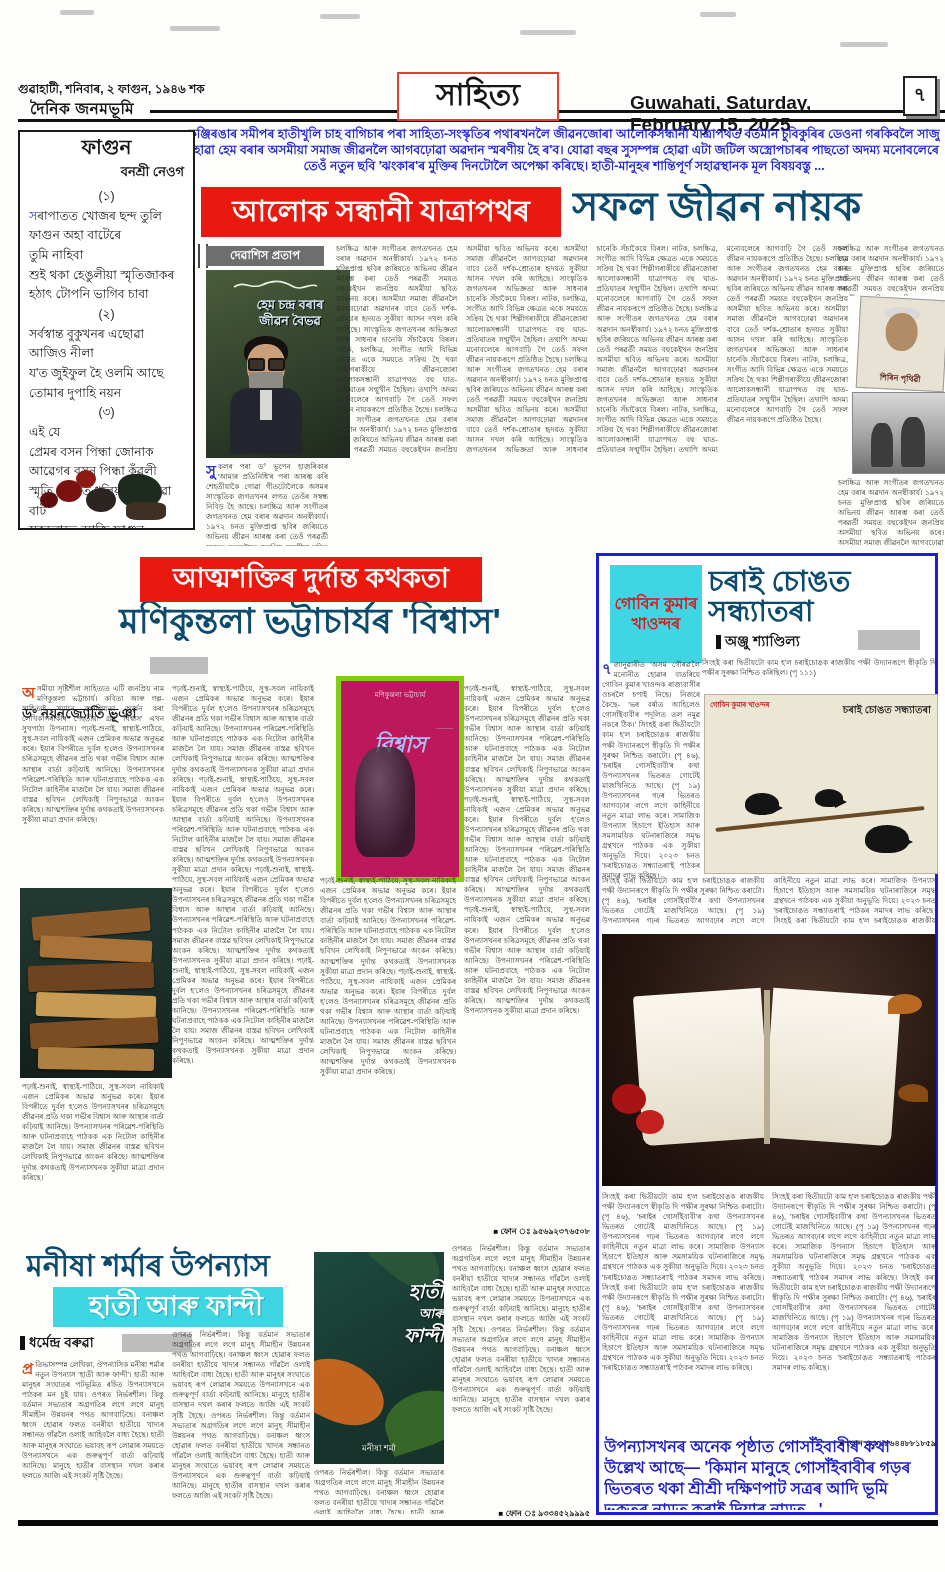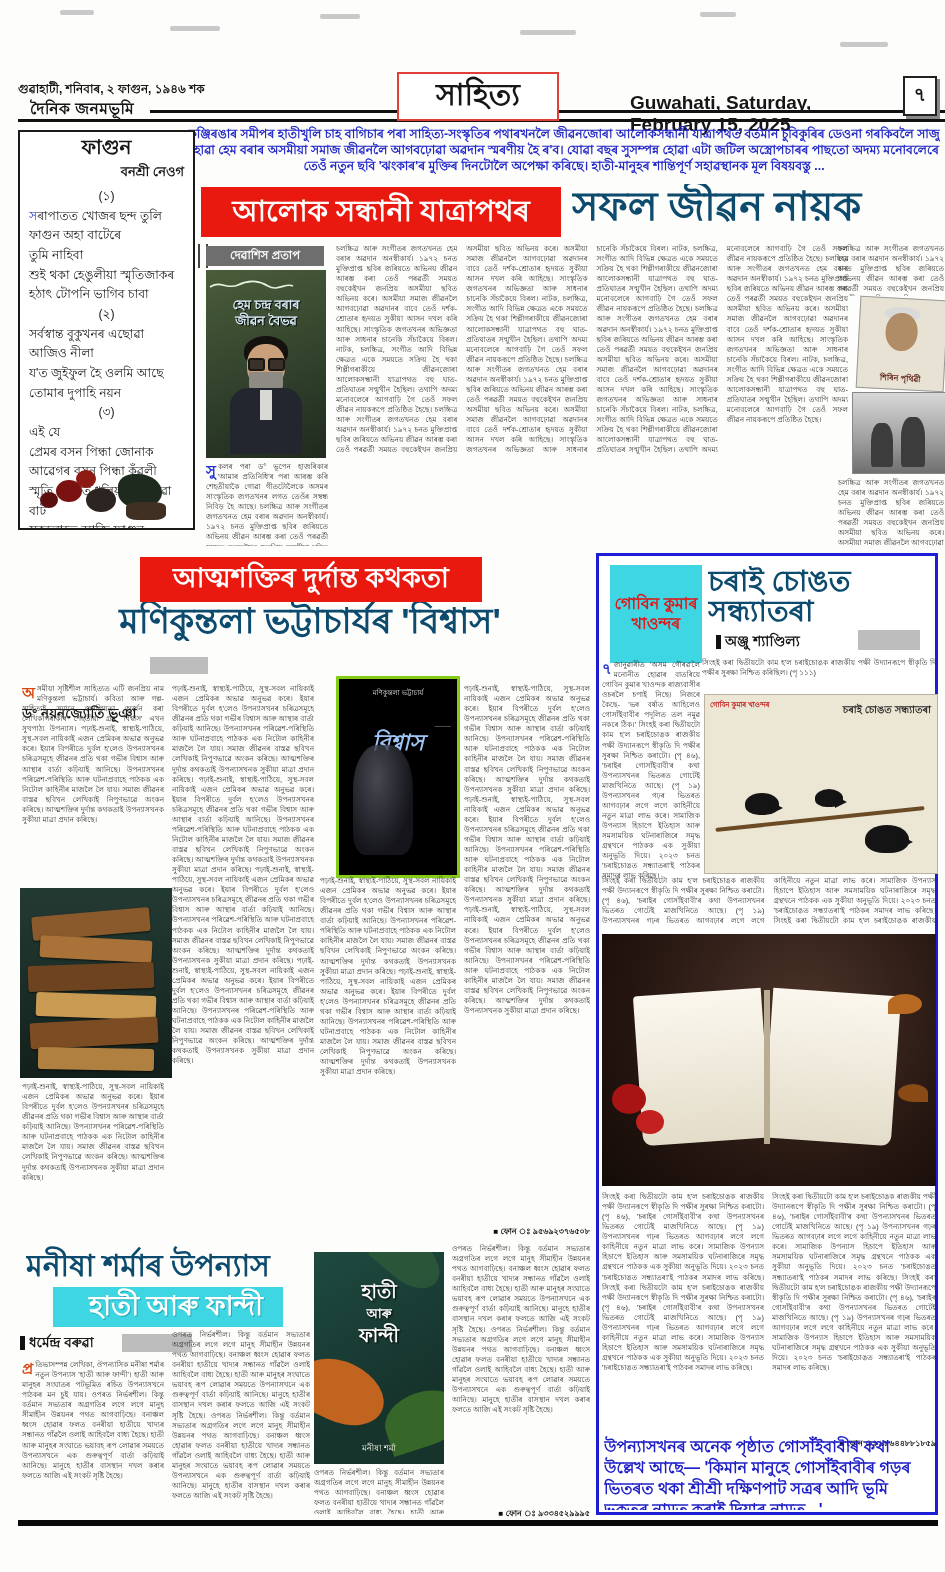--- a/index.html
+++ b/index.html
@@ -42,21 +42,21 @@
   .dc{float:left;font-size:15px;font-weight:bold;line-height:1;margin:1px 2px 0 0;}
   .dc.blue{color:#2233cc;} .dc.red{color:#d8450e;}
   .phone{font-size:8px;font-weight:bold;text-align:right;color:#111;margin-top:27px;}
   .vbar{display:inline-block;width:5px;height:14px;background:#111;margin-right:4px;vertical-align:middle;}
   
   .a1-kicker{left:201px;top:187px;width:360px;height:50px;font-size:29px;}
   .a1-headline{left:572px;top:184px;width:372px;font-size:40px;line-height:1.1;}
   .a1-bylinebar{left:206px;top:246px;width:118px;height:20px;background:#6e6e6e;color:#fff;
     font-size:11.5px;font-weight:bold;display:flex;align-items:center;justify-content:center;}
   .a1-bars{left:198px;top:244px;width:6px;height:24px;border-left:2px solid #444;border-right:2px solid #444;}
-  .cover1{left:206px;top:270px;width:120px;height:188px;background:linear-gradient(160deg,#4a5d3a,#31412c 55%,#202a1e);}
+  .cover1{left:206px;top:270px;width:120px;height:188px;background:linear-gradient(160deg,#4a5d3a,#31412c 55%,#202a1e);padding-left:24px;}
   .cover1 .squig{margin:8px auto 2px;width:90px;height:14px;}
   .cover1 .t{color:#d8ecf8;font-weight:bold;font-size:12.5px;text-align:center;line-height:1.25;text-shadow:1px 1px 0 #000;}
   .face{position:absolute;left:24px;top:66px;width:72px;height:118px;}
   .hair{position:absolute;left:14px;top:0;width:44px;height:30px;background:#14110e;border-radius:50% 50% 40% 40%;}
   .skin{position:absolute;left:17px;top:8px;width:38px;height:44px;background:#caa07a;border-radius:45%;}
   .spec{position:absolute;top:22px;width:13px;height:9px;border:2px solid #181512;border-radius:3px;background:#3a322a;}
   .beard{position:absolute;left:19px;top:36px;width:34px;height:24px;background:#8e8a84;border-radius:0 0 45% 45%;}
   .suit{position:absolute;left:0;top:52px;width:72px;height:66px;background:#23262e;border-radius:18px 18px 0 0;}
   .shirt{position:absolute;left:30px;top:54px;width:12px;height:30px;background:#d8d8d4;}
   .a1-col1{left:206px;top:462px;width:122px;height:84px;}
@@ -72,21 +72,21 @@
   
   .a2-kicker{left:140px;top:557px;width:342px;height:45px;font-size:27px;}
   .a2-headline{left:30px;top:602px;width:560px;font-size:35px;text-align:center;line-height:1.1;}
   .a2-byline{left:22px;top:655px;width:200px;}
   .a2-gray{left:150px;top:657px;width:58px;height:17px;}
   .a2-col1a{left:22px;top:684px;width:142px;height:200px;}
   .books-img{left:20px;top:888px;width:152px;height:190px;background:linear-gradient(180deg,#233a33,#1a2b26 60%,#131f1b);}
   .book{position:absolute;border-radius:3px;box-shadow:0 1px 2px rgba(0,0,0,.6);}
   .a2-col1b{left:22px;top:1082px;width:142px;height:132px;}
   .a2-col2{left:172px;top:684px;width:142px;height:530px;}
-  .cover2{left:336px;top:676px;width:118px;height:196px;background:#000000;border:3px solid #84cc16;}
+  .cover2{left:336px;top:676px;width:118px;height:196px;background:#be185d;border:5px solid #84cc16;}
   .cover2 .au{color:#e8e8e8;font-size:7px;text-align:center;margin-top:8px;}
   .cover2 .ti{color:#9fc4f8;font-size:22px;font-weight:bold;text-align:center;margin-top:26px;font-style:italic;}
   .cover2 .fig{position:absolute;left:14px;top:66px;width:60px;height:110px;
     background:radial-gradient(ellipse at 40% 30%,#5a5a66 0%,#1a1a22 70%);border-radius:40% 40% 20% 20%;opacity:.8;}
   .cover2 .url{position:absolute;right:6px;top:44px;color:#bbb;font-size:5.5px;}
   .a2-col3{left:320px;top:876px;width:136px;height:338px;}
   .a2-col4{left:464px;top:684px;width:126px;height:512px;}
   .a2-phone{left:462px;top:1198px;width:128px;}
   
   .bluebox{left:596px;top:553px;width:342px;height:962px;border:3px solid #1d1dd6;background:#fff;box-sizing:border-box;z-index:1;}
@@ -117,22 +117,22 @@
   
   .a4-headline{left:26px;top:1242px;width:300px;font-size:30px;}
   .a4-box{left:53px;top:1287px;width:214px;height:40px;background:#3fd6e4;color:#fff;font-weight:bold;font-size:27px;
     display:flex;align-items:center;justify-content:center;text-shadow:1px 1px 0 #18a8b8;padding-left:16px;}
   .a4-byline{left:20px;top:1332px;width:160px;font-size:13.5px;font-weight:bold;}
   .a4-gray{left:122px;top:1334px;width:70px;height:18px;}
   .a4-col1{left:22px;top:1360px;width:142px;height:150px;}
   .a4-col2{left:172px;top:1330px;width:138px;height:182px;}
   .cover4{left:314px;top:1252px;width:130px;height:212px;background:linear-gradient(150deg,#1e4a40,#16332c 70%);}
   .leaf{position:absolute;border-radius:50% 50% 50% 0;}
-  .cover4 .ti{position:relative;color:#fff;font-weight:bold;font-size:19px;text-align:center;line-height:1.25;margin-top:28px;
-    text-shadow:1px 1px 2px #000;}
+  .cover4 .ti{position:relative;color:#fff;font-weight:bold;font-size:19px;text-align:right;line-height:1.25;margin-top:28px;
+    text-shadow:1px 1px 2px #000;font-style:italic;}
   .cover4 .au{position:absolute;bottom:8px;width:100%;text-align:center;color:#ffe;font-size:8.5px;}
   .a4-col3{left:314px;top:1468px;width:130px;height:46px;}
   .a4-col4{left:452px;top:1244px;width:138px;height:234px;}
   .a4-phone{left:452px;top:1480px;width:138px;}
   .bottom-rule{left:18px;top:1520px;width:920px;height:6px;background:#0a0a0a;}
 </style>
 </head>
 <body>
 
 <div class="mark" style="left:60px;top:10px;width:34px;"></div>

